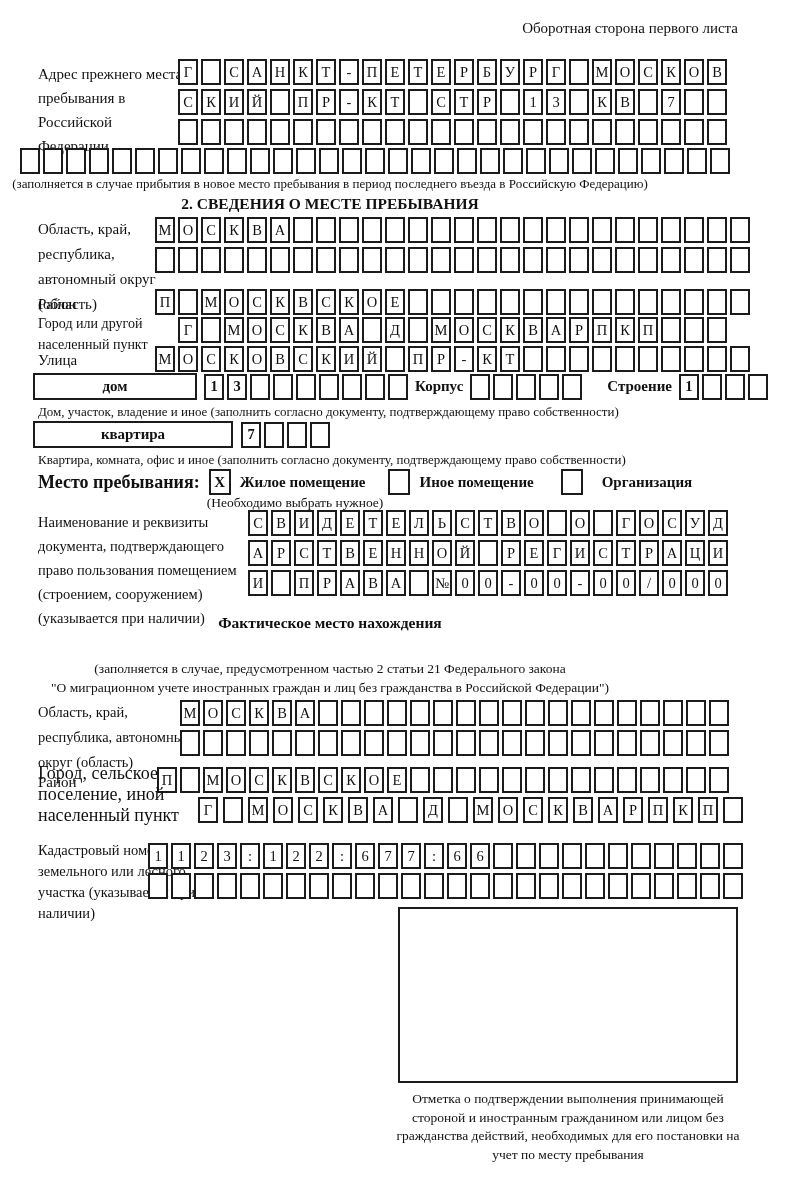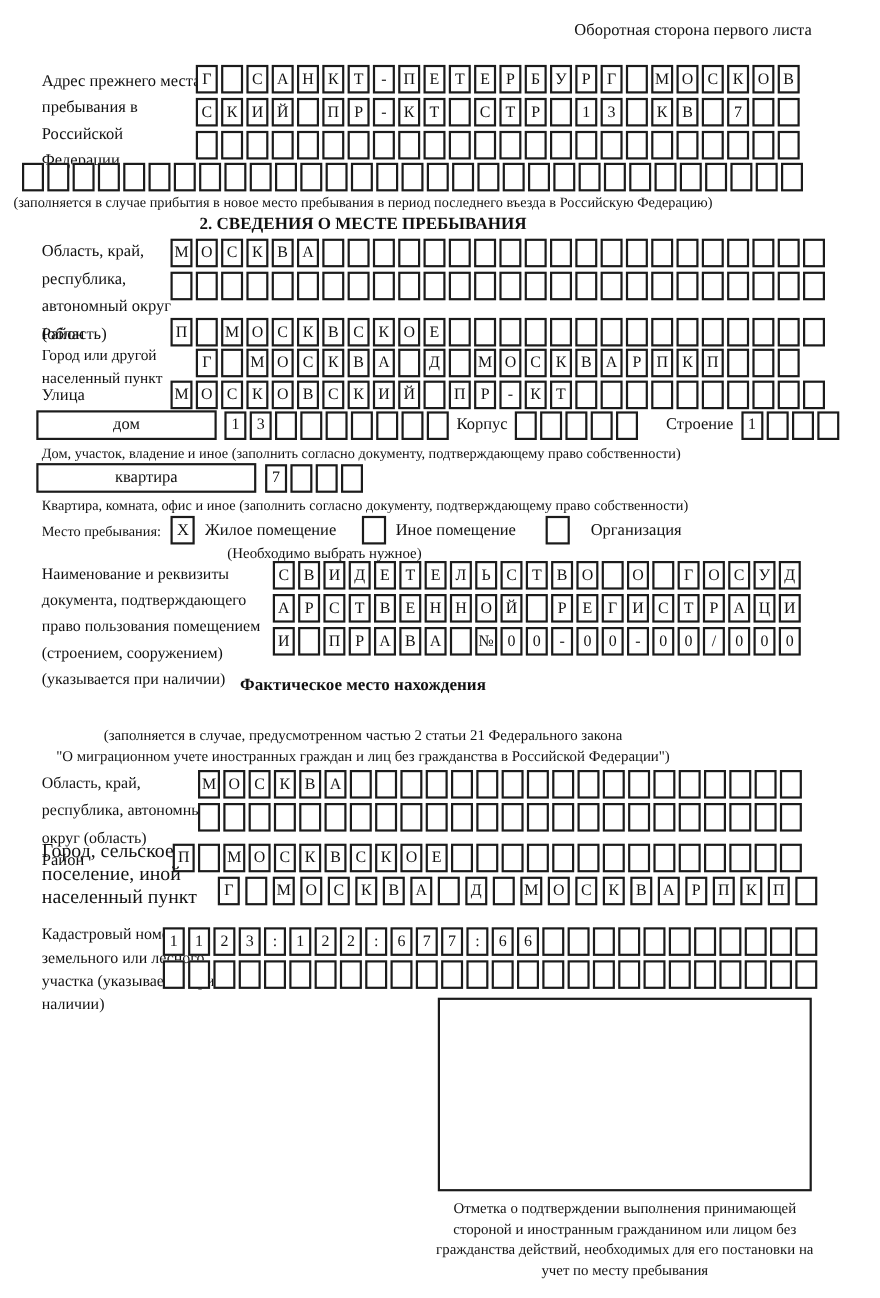--- a/index.html
+++ b/index.html
@@ -21,21 +21,21 @@
     display:flex; align-items:center; justify-content:center;
     font-size:14.5px; font-family:"Liberation Serif","DejaVu Serif",serif;
   }
   .gap5 { gap:5px; }
 
   .bigbox {
     border:2px solid #1b1b1b; height:27px;
     display:inline-flex; align-items:center; justify-content:center;
     font-size:15px; background:#fff;
   }
-  .hrow { display:flex; align-items:center; }
+  .hrow { display:flex; align-items:center;font-weight:bold; }
   .checkbox {
     width:22px; height:26px; border:2px solid #1b1b1b; background:#fff;
     display:inline-flex; align-items:center; justify-content:center;
     font-size:15px; flex:0 0 22px;
   }
   .stamp-box { border:2px solid #1b1b1b; background:#fff; }
 </style>
 </head>
 <body>
 
@@ -341,21 +341,21 @@
     <span class="cellrow-inline">
         <span class="cell">7</span>
         <span class="cell"></span>
         <span class="cell"></span>
         <span class="cell"></span>
       </span>
   </div>
   <div class="abs cap" style="left:38px; top:452px;">Квартира, комната, офис и иное (заполнить согласно документу, подтверждающему право собственности)</div>
 
   <div class="abs hrow" style="left:38px; top:469px; gap:9px; font-size:15px;">
-    <span class="lbl" style="font-size:13px;">Место пребывания:</span>
+    <span class="lbl" style="font-size:18px;">Место пребывания:</span>
     <span class="checkbox">X</span>
     <span>Жилое помещение</span>
     <span class="checkbox" style="margin-left:14px;"></span>
     <span>Иное помещение</span>
     <span class="checkbox" style="margin-left:18px;"></span>
     <span style="margin-left:10px;">Организация</span>
   </div>
   <div class="abs cap" style="left:145px; top:495px; width:300px; text-align:center; font-size:13.5px;">(Необходимо выбрать нужное)</div>
 
   <div class="abs lbl" style="left:38px; top:510px; width:205px; line-height:24px; font-size:14.5px;">Наименование и реквизиты документа, подтверждающего право пользования помещением (строением, сооружением) (указывается при наличии)</div>

